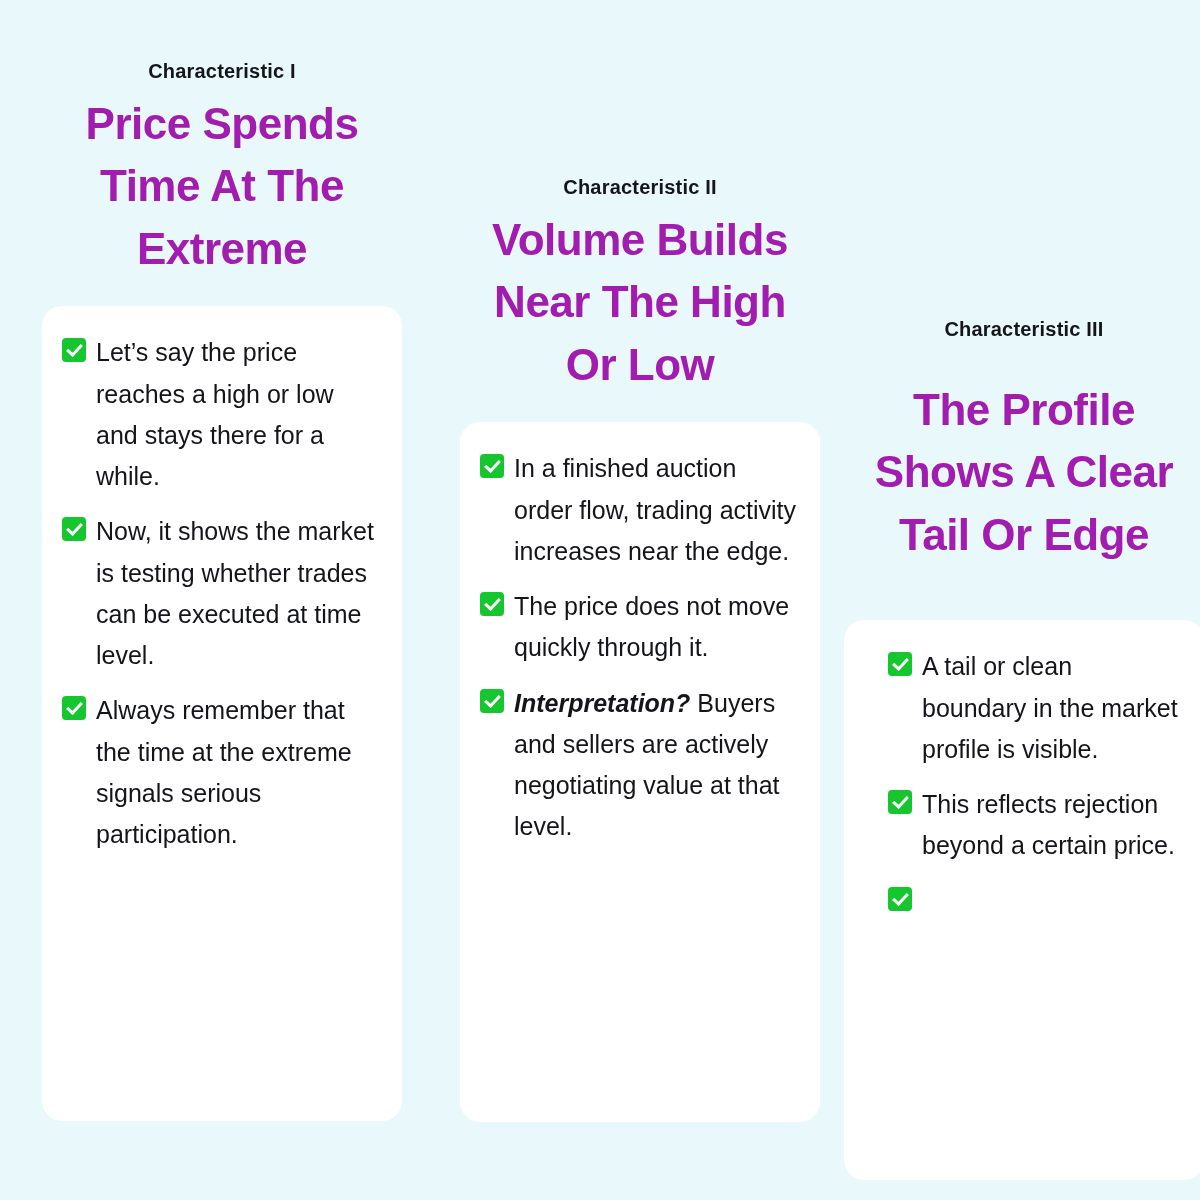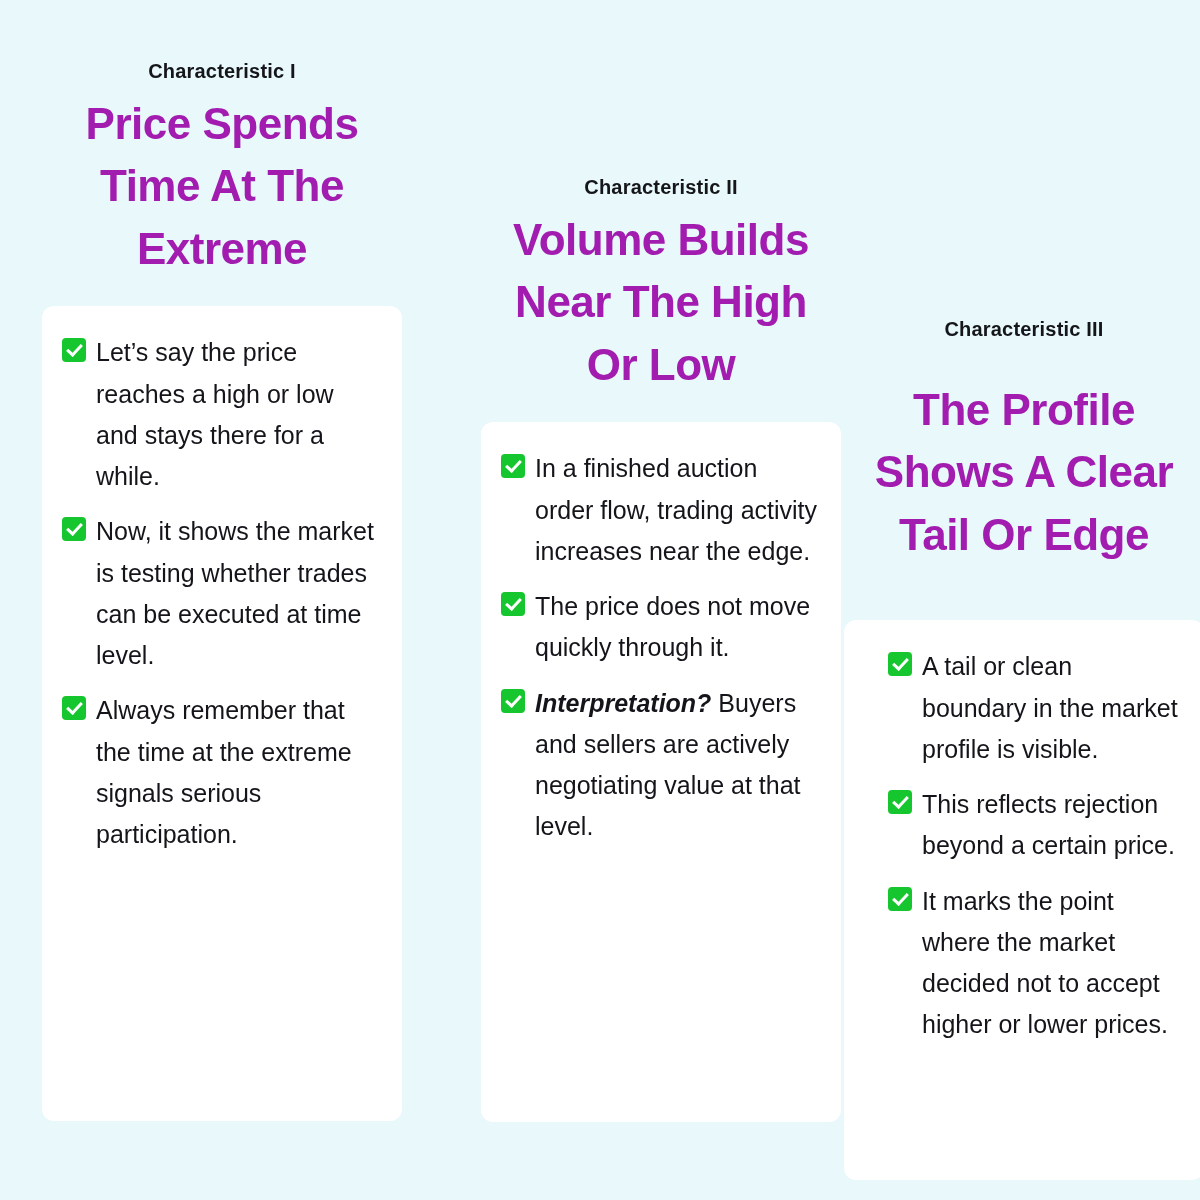--- a/index.html
+++ b/index.html
@@ -18,21 +18,21 @@
     width: 1200px;
     height: 1200px;
   }
   .column {
     position: absolute;
     display: flex;
     flex-direction: column;
     align-items: center;
   }
   .col-1 { left: 42px;  top: 60px;  width: 360px; }
-  .col-2 { left: 443px; top: 176px; width: 436px; }
+  .col-2 { left: 422px; top: 176px; width: 436px; }
   .col-3 { left: 816px; top: 318px; width: 416px; gap: 28px; }
 
   .eyebrow {
     font-size: 20px;
     font-weight: bold;
     color: #15161a;
     letter-spacing: 0.2px;
     margin: 0 0 10px 0;
   }
   .headline {
@@ -40,21 +40,21 @@
     line-height: 1.42;
     font-weight: bold;
     color: #a21caf;
     text-align: center;
     margin: 0 0 26px 0;
     letter-spacing: -0.5px;
     max-width: 340px;
   }
   .card {
     background: #ffffff;
-    border-radius: 12px;
+    border-radius: 20px;
     width: 360px;
     box-sizing: border-box;
     padding: 26px 22px 26px 20px;
   }
   .card-1 { min-height: 815px; }
   .card-2 { min-height: 700px; }
   .card-3 { min-height: 560px; padding-left: 44px; }
 
   ul.points {
     list-style: none;
@@ -155,19 +155,18 @@
         <li>
           <span class="check"></span>
           <span class="ptext">A tail or clean boundary in the market profile is visible.</span>
         </li>
         <li>
           <span class="check"></span>
           <span class="ptext">This reflects rejection beyond a certain price.</span>
         </li>
         <li>
           <span class="check"></span>
-          <span class="ptext">It marks the point where the market decided not to accept higher or lower prices.</span>
         </li>
       </ul>
     </div>
   </div>
 
 </div>
 
 </body></html>

